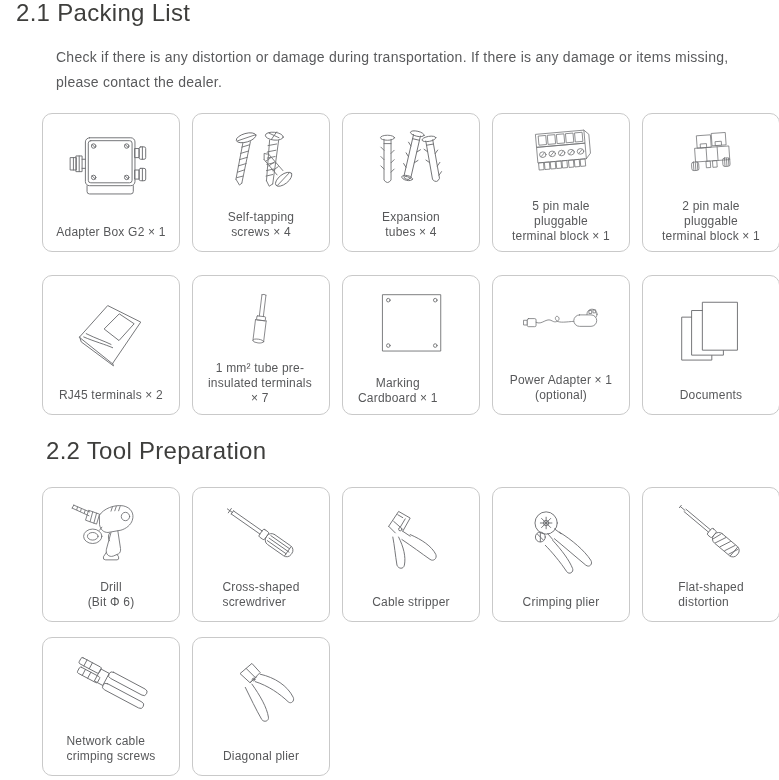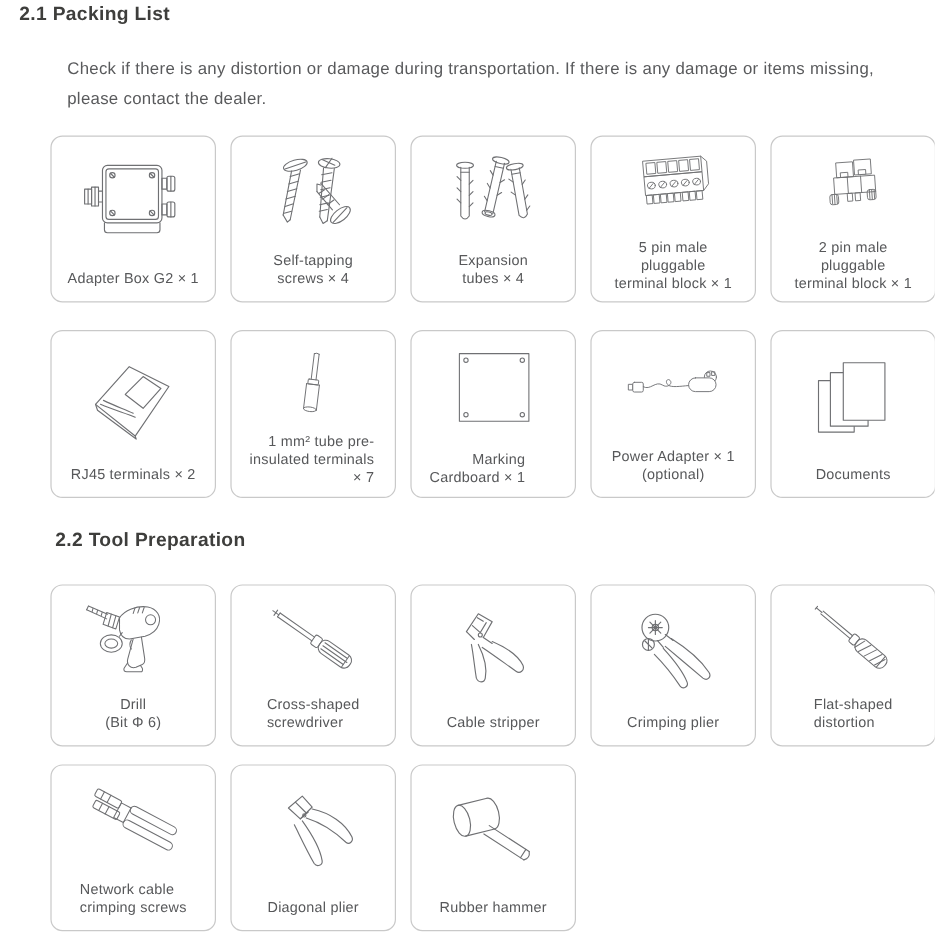--- a/index.html
+++ b/index.html
@@ -1,38 +1,38 @@
 <!DOCTYPE html>
 <html><head>
 <meta charset="utf-8">
 <style>
   html,body{margin:0;padding:0;background:#ffffff;}
   .page{position:relative;width:779px;height:780px;overflow:hidden;background:#ffffff;
         font-family:"Liberation Sans",sans-serif;}
-  .section-title{position:absolute;left:16px;margin:0;font-size:16px;line-height:24px;
-        font-weight:700;color:#3e3e3c;letter-spacing:0.3px;}
+  .section-title{position:absolute;left:16px;margin:0;font-size:24px;line-height:24px;
+        font-weight:400;color:#3e3e3c;letter-spacing:0.3px;}
   #title-packing{top:1px;}
   #title-tools{top:439px;margin-left:30px;}
   .intro{position:absolute;left:56px;top:45px;font-size:14px;line-height:25px;
         color:#595a5c;letter-spacing:0.25px;white-space:pre;}
   .row{position:absolute;left:42px;display:flex;gap:12px;}
   #row-p1{top:113px}
   #row-p2{top:275px}
   #row-t1{top:487px}
   #row-t2{top:637px}
   .card{width:138px;height:139px;box-sizing:border-box;border:1px solid #c9c9c9;
         border-radius:10px;background:#ffffff;display:flex;flex-direction:column;
         align-items:center;flex:0 0 auto;}
   #row-p2 .card{height:140px}
   #row-t1 .card{height:135px}
   .illus{flex:1 1 auto;min-height:0;width:100%;display:flex;align-items:center;justify-content:center;}
   .caption{white-space:pre-line;text-align:center;font-size:12px;line-height:15px;
         letter-spacing:0.2px;color:#57585a;padding:0 4px 11px;}
   .caption.flush{text-align:left;}
-  .caption.left{align-self:flex-start;text-align:right;padding-left:15px;padding-bottom:8px;}
+  .caption.left{align-self:flex-start;text-align:center;padding-left:15px;padding-bottom:8px;}
   .caption.tight{padding-bottom:7px;}
   svg.art{display:block;overflow:visible;}
   .art *{fill:none;stroke:#6f7073;stroke-width:1.15;stroke-linecap:round;stroke-linejoin:round;}
   .art .wf{fill:#ffffff;}
 </style>
 </head>
 <body>
 
 <div class="page">
 
@@ -447,36 +447,17 @@
           <line x1="42" y1="15" x2="53" y2="26"></line>
           <line x1="47" y1="32" x2="55" y2="25"></line>
           <circle cx="51" cy="28.5" r="1.6"></circle>
           <path d="M59 22 C77 26 92 36 99 50 C101 54.5 96.5 58.5 93 55.5 C83 46 69 36 53 31"></path>
           <path d="M49 34 C59 48 67 62 69 74 C69.8 78.8 63.8 80.8 61 77 C54 65 47 50 41 38"></path>
         </svg>
       </div>
       <div class="caption">Diagonal plier</div>
     </div>
 
-    <div class="card">
-      <div class="illus">
-        <svg class="art" viewBox="0 0 120 92" width="106" height="76">
-          <g transform="rotate(-14 44 30)">
-            <ellipse cx="28" cy="30" rx="8" ry="16"></ellipse>
-            <path d="M28 14 L58 14"></path>
-            <path d="M28 46 L58 46"></path>
-            <path d="M58 14 A8 16 0 0 1 58 46"></path>
-          </g>
-          <g transform="rotate(33 62 48)">
-            <path d="M52 43.5 L100 43.5"></path>
-            <path d="M52 53.5 L100 53.5"></path>
-            <path d="M100 43.5 Q104.5 48.5 100 53.5"></path>
-            <line x1="96" y1="43.5" x2="96" y2="53.5"></line>
-          </g>
-        </svg>
-      </div>
-      <div class="caption">Rubber hammer</div>
-    </div>
 
 
   </div>
 
 </div>
 
 </body></html>

